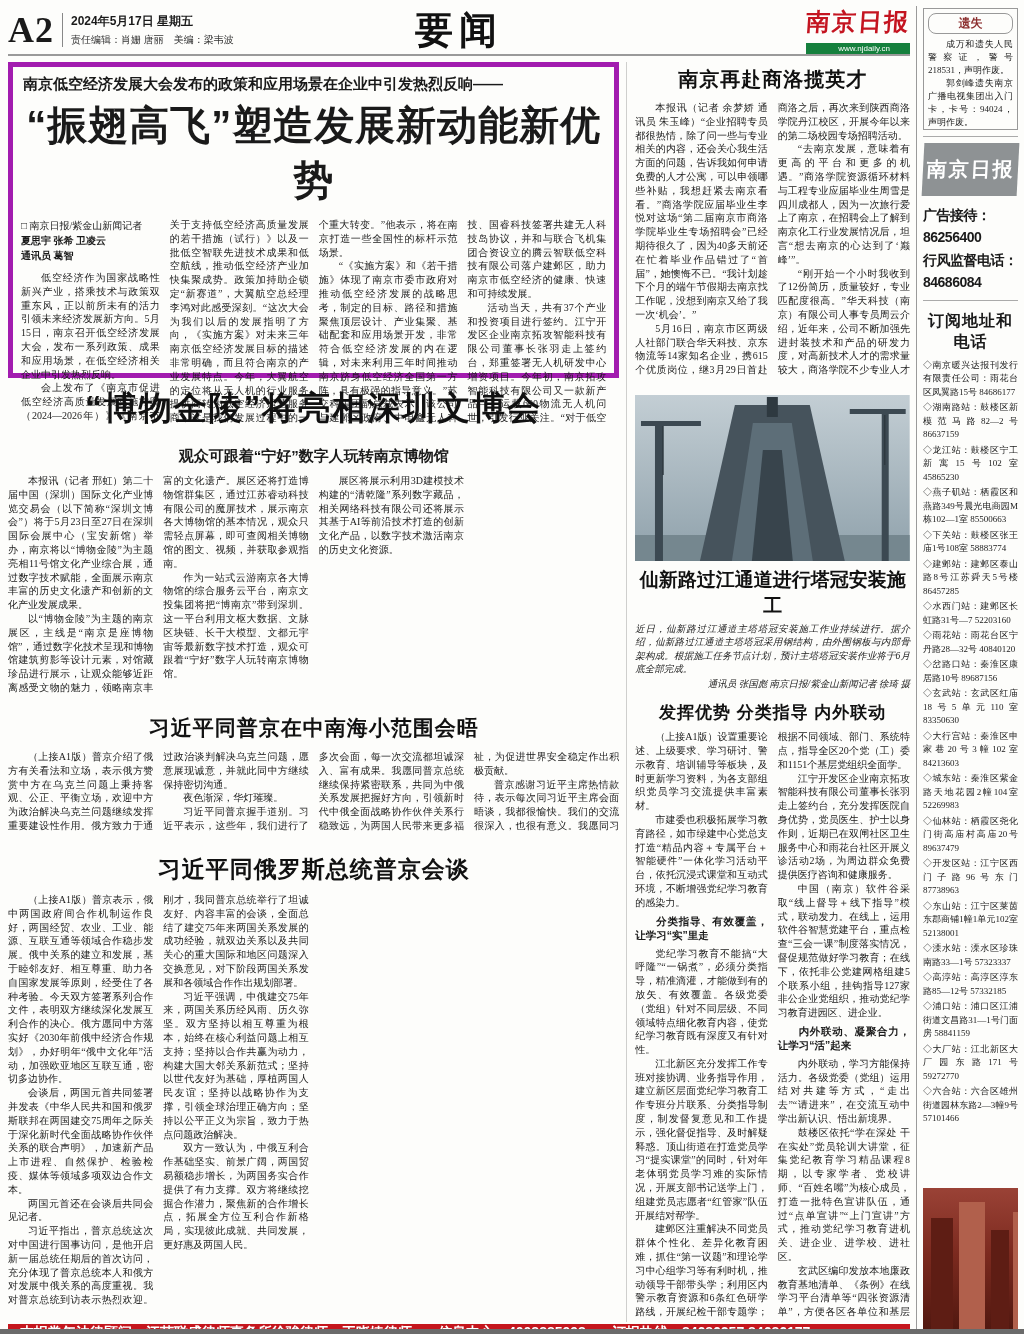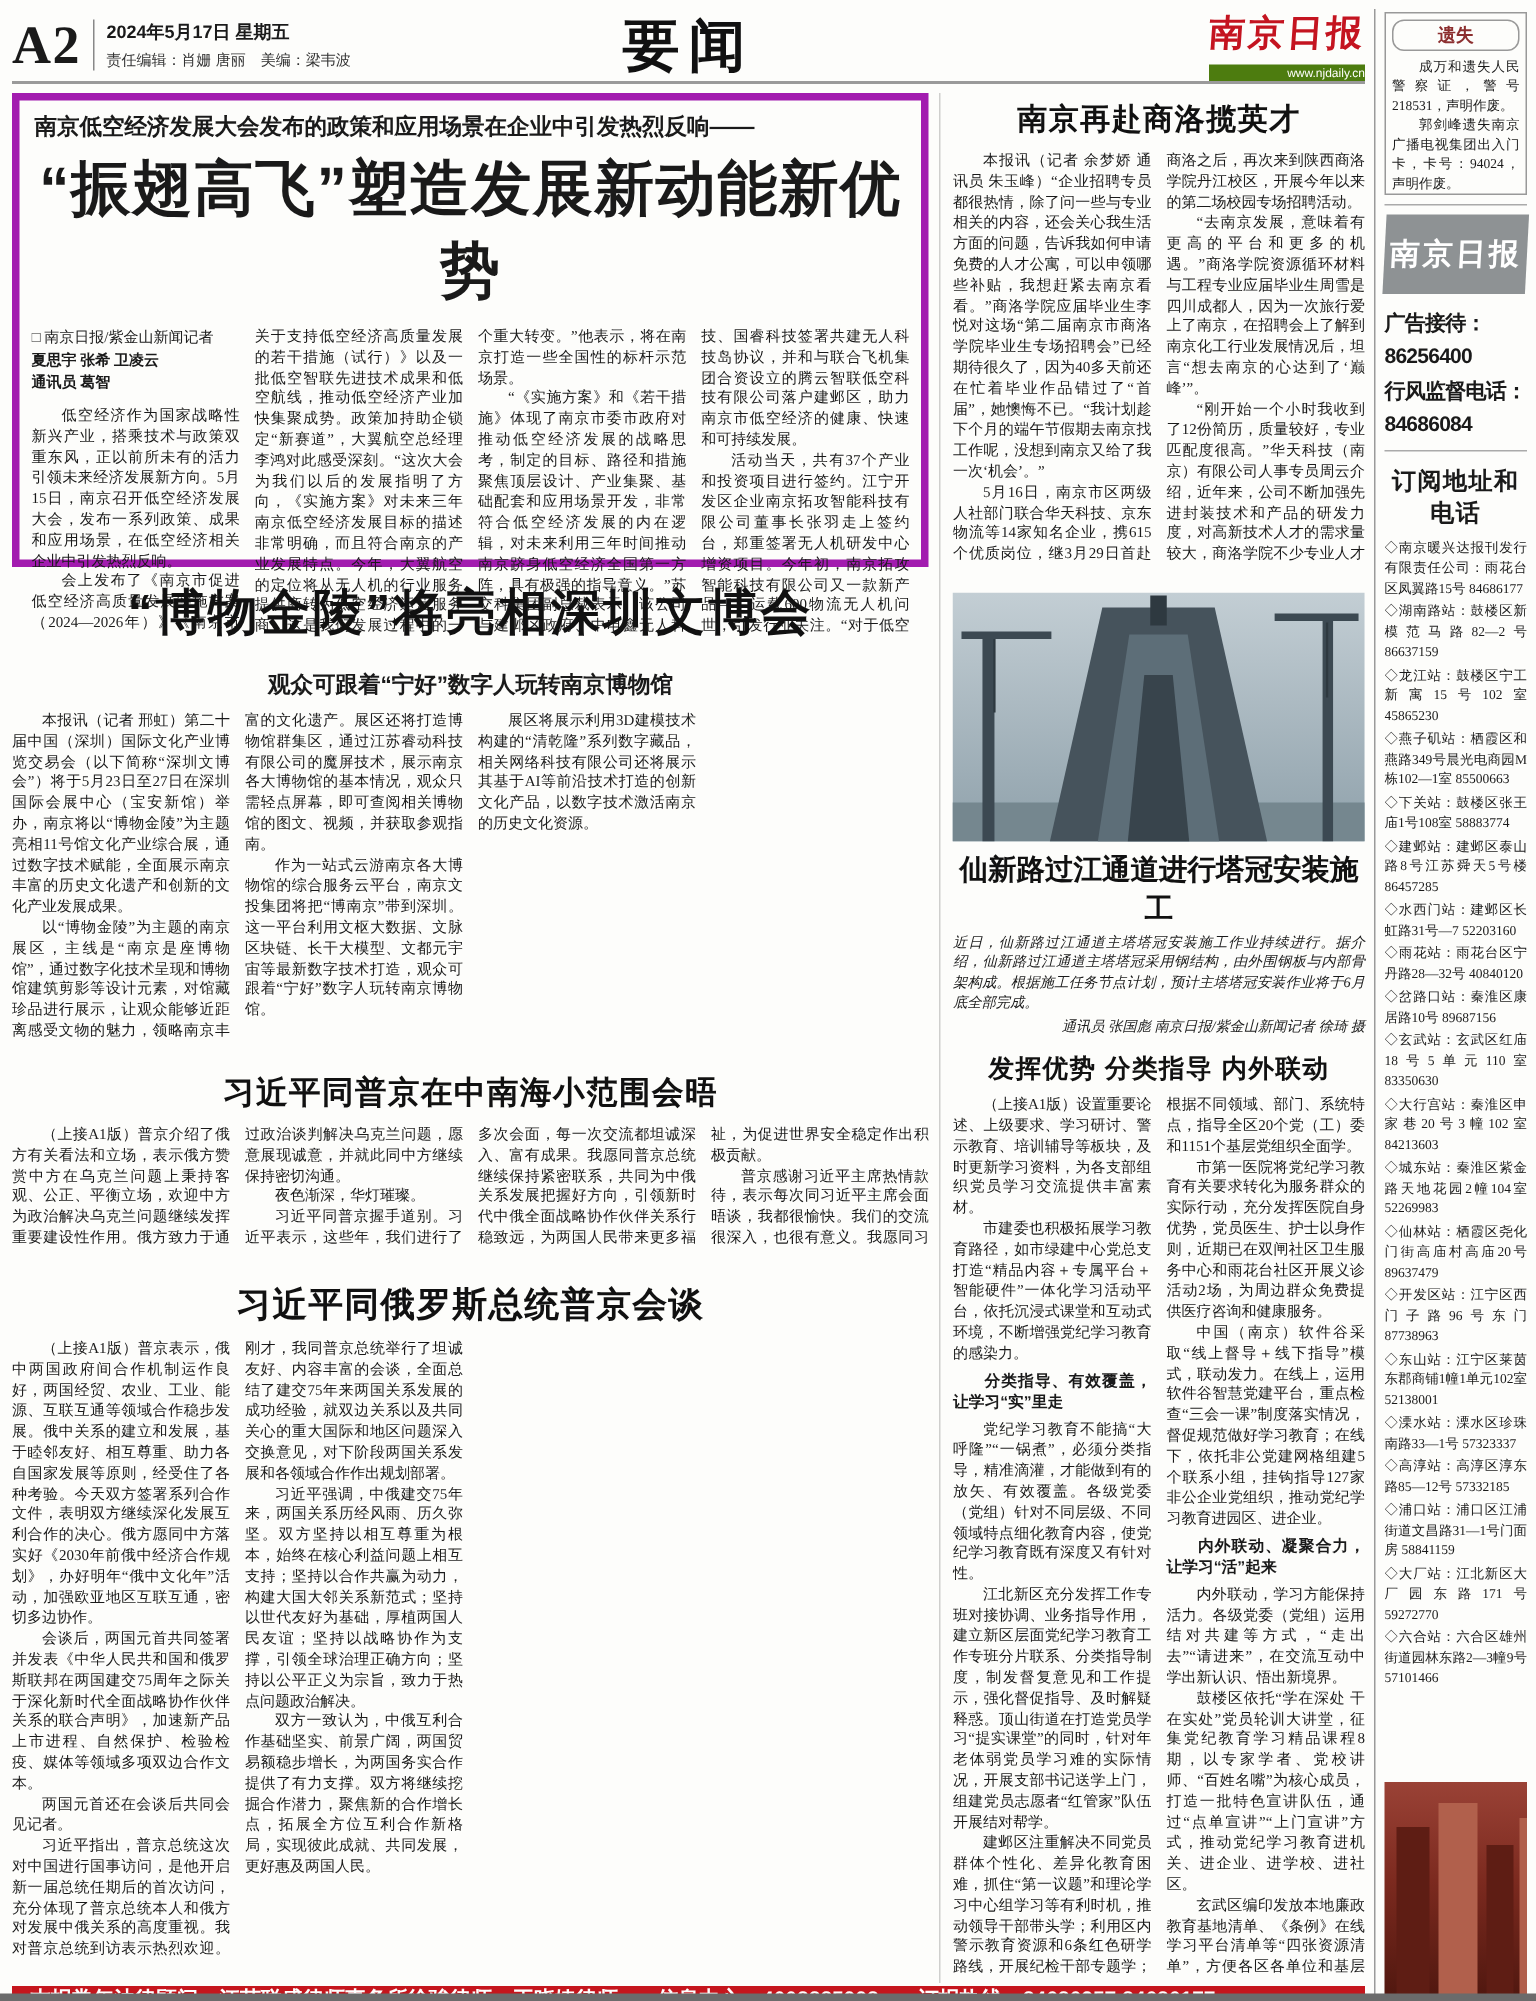--- a/index.html
+++ b/index.html
@@ -13,22 +13,22 @@
   .page-no{font-size:36px;font-weight:bold;font-family:"Liberation Serif",serif;letter-spacing:1px;}
   .mh-divider{width:1px;height:34px;background:#888;}
   .mh-meta{font-family:"Liberation Sans","DejaVu Sans",sans-serif;}
   .date{font-size:12px;font-weight:bold;}
   .editors{font-size:10px;color:#333;margin-top:3px;}
   .section-title{position:absolute;left:0;right:0;text-align:center;font-size:38px;font-weight:bold;
         font-family:Liberation Sans, sans-serif;letter-spacing:6px;color:#111;}
   .mh-right{margin-left:auto;text-align:right;z-index:2;}
   .paper-logo{font-size:24px;font-weight:bold;color:#c41420;font-family:"Liberation Serif",serif;
         transform:skewX(-4deg);letter-spacing:2px;}
-  .url-bar{background:#4d7c0f;color:#fff;font-size:8px;font-family:"Liberation Sans",sans-serif;
-        padding:1px 0;margin-top:5px;text-align:right;}
+  .url-bar{background:#15803d;color:#fff;font-size:8px;font-family:"Liberation Sans",sans-serif;
+        padding:1px 20px;margin-top:5px;text-align:right;}
   
   .main{flex:1;display:flex;gap:8px;padding-top:6px;}
   .col-left{width:612px;border-right:1px solid #cfcfcd;padding-right:7px;}
   .col-right{width:275px;}
   article{display:block;}
   .art-h{font-family:"Liberation Sans","DejaVu Sans",sans-serif;font-weight:bold;text-align:center;
         color:#111;margin:0;}
   .art-body{font-size:10px;line-height:1.38;text-align:justify;overflow:hidden;column-fill:auto;column-gap:10px;}
   .art-body p{margin:0;text-indent:2em;}
   .cols4{column-count:4;}
@@ -224,21 +224,21 @@
 
             <p>（上接A1版）设置重要论述、上级要求、学习研讨、警示教育、培训辅导等板块，及时更新学习资料，为各支部组织党员学习交流提供丰富素材。</p>
                 <p>市建委也积极拓展学习教育路径，如市绿建中心党总支打造“精品内容＋专属平台＋智能硬件”一体化学习活动平台，依托沉浸式课堂和互动式环境，不断增强党纪学习教育的感染力。</p>
               </div>
             <h4 class="subhead">分类指导、有效覆盖，让学习“实”里走</h4>
             <div>
 
             <p>党纪学习教育不能搞“大呼隆”“一锅煮”，必须分类指导，精准滴灌，才能做到有的放矢、有效覆盖。各级党委（党组）针对不同层级、不同领域特点细化教育内容，使党纪学习教育既有深度又有针对性。</p>
                 <p>江北新区充分发挥工作专班对接协调、业务指导作用，建立新区层面党纪学习教育工作专班分片联系、分类指导制度，制发督复意见和工作提示，强化督促指导、及时解疑释惑。顶山街道在打造党员学习“提实课堂”的同时，针对年老体弱党员学习难的实际情况，开展支部书记送学上门，组建党员志愿者“红管家”队伍开展结对帮学。</p>
                 <p>建邺区注重解决不同党员群体个性化、差异化教育困难，抓住“第一议题”和理论学习中心组学习等有利时机，推动领导干部带头学；利用区内警示教育资源和6条红色研学路线，开展纪检干部专题学；根据不同领域、部门、系统特点，指导全区20个党（工）委和1151个基层党组织全面学。</p>
-                <p>市第一医院将党纪学习教育有关要求转化为服务群众的实际行动，充分发挥医院自身优势，党员医生、护士以身作则，近期已在双闸社区卫生服务中心和雨花台社区开展义诊活动2场，为周边群众免费提供医疗咨询和健康服务。</p>
+                <p>江宁开发区企业南京拓攻智能科技有限公司董事长张羽走上签约台，充分发挥医院自身优势，党员医生、护士以身作则，近期已在双闸社区卫生服务中心和雨花台社区开展义诊活动2场，为周边群众免费提供医疗咨询和健康服务。</p>
                 <p>中国（南京）软件谷采取“线上督导＋线下指导”模式，联动发力。在线上，运用软件谷智慧党建平台，重点检查“三会一课”制度落实情况，督促规范做好学习教育；在线下，依托非公党建网格组建5个联系小组，挂钩指导127家非公企业党组织，推动党纪学习教育进园区、进企业。</p>
               </div>
             <h4 class="subhead">内外联动、凝聚合力，让学习“活”起来</h4>
             <div>
 
             <p>内外联动，学习方能保持活力。各级党委（党组）运用结对共建等方式，“走出去”“请进来”，在交流互动中学出新认识、悟出新境界。</p>
                 <p>鼓楼区依托“学在深处 干在实处”党员轮训大讲堂，征集党纪教育学习精品课程8期，以专家学者、党校讲师、“百姓名嘴”为核心成员，打造一批特色宣讲队伍，通过“点单宣讲”“上门宣讲”方式，推动党纪学习教育进机关、进企业、进学校、进社区。</p>
                 <p>玄武区编印发放本地廉政教育基地清单、《条例》在线学习平台清单等“四张资源清单”，方便各区各单位和基层党组织联系对接。区纪委、区委组织部等职能部门设立服务热线，提供点单服务。</p>
               </div>
           </div>

